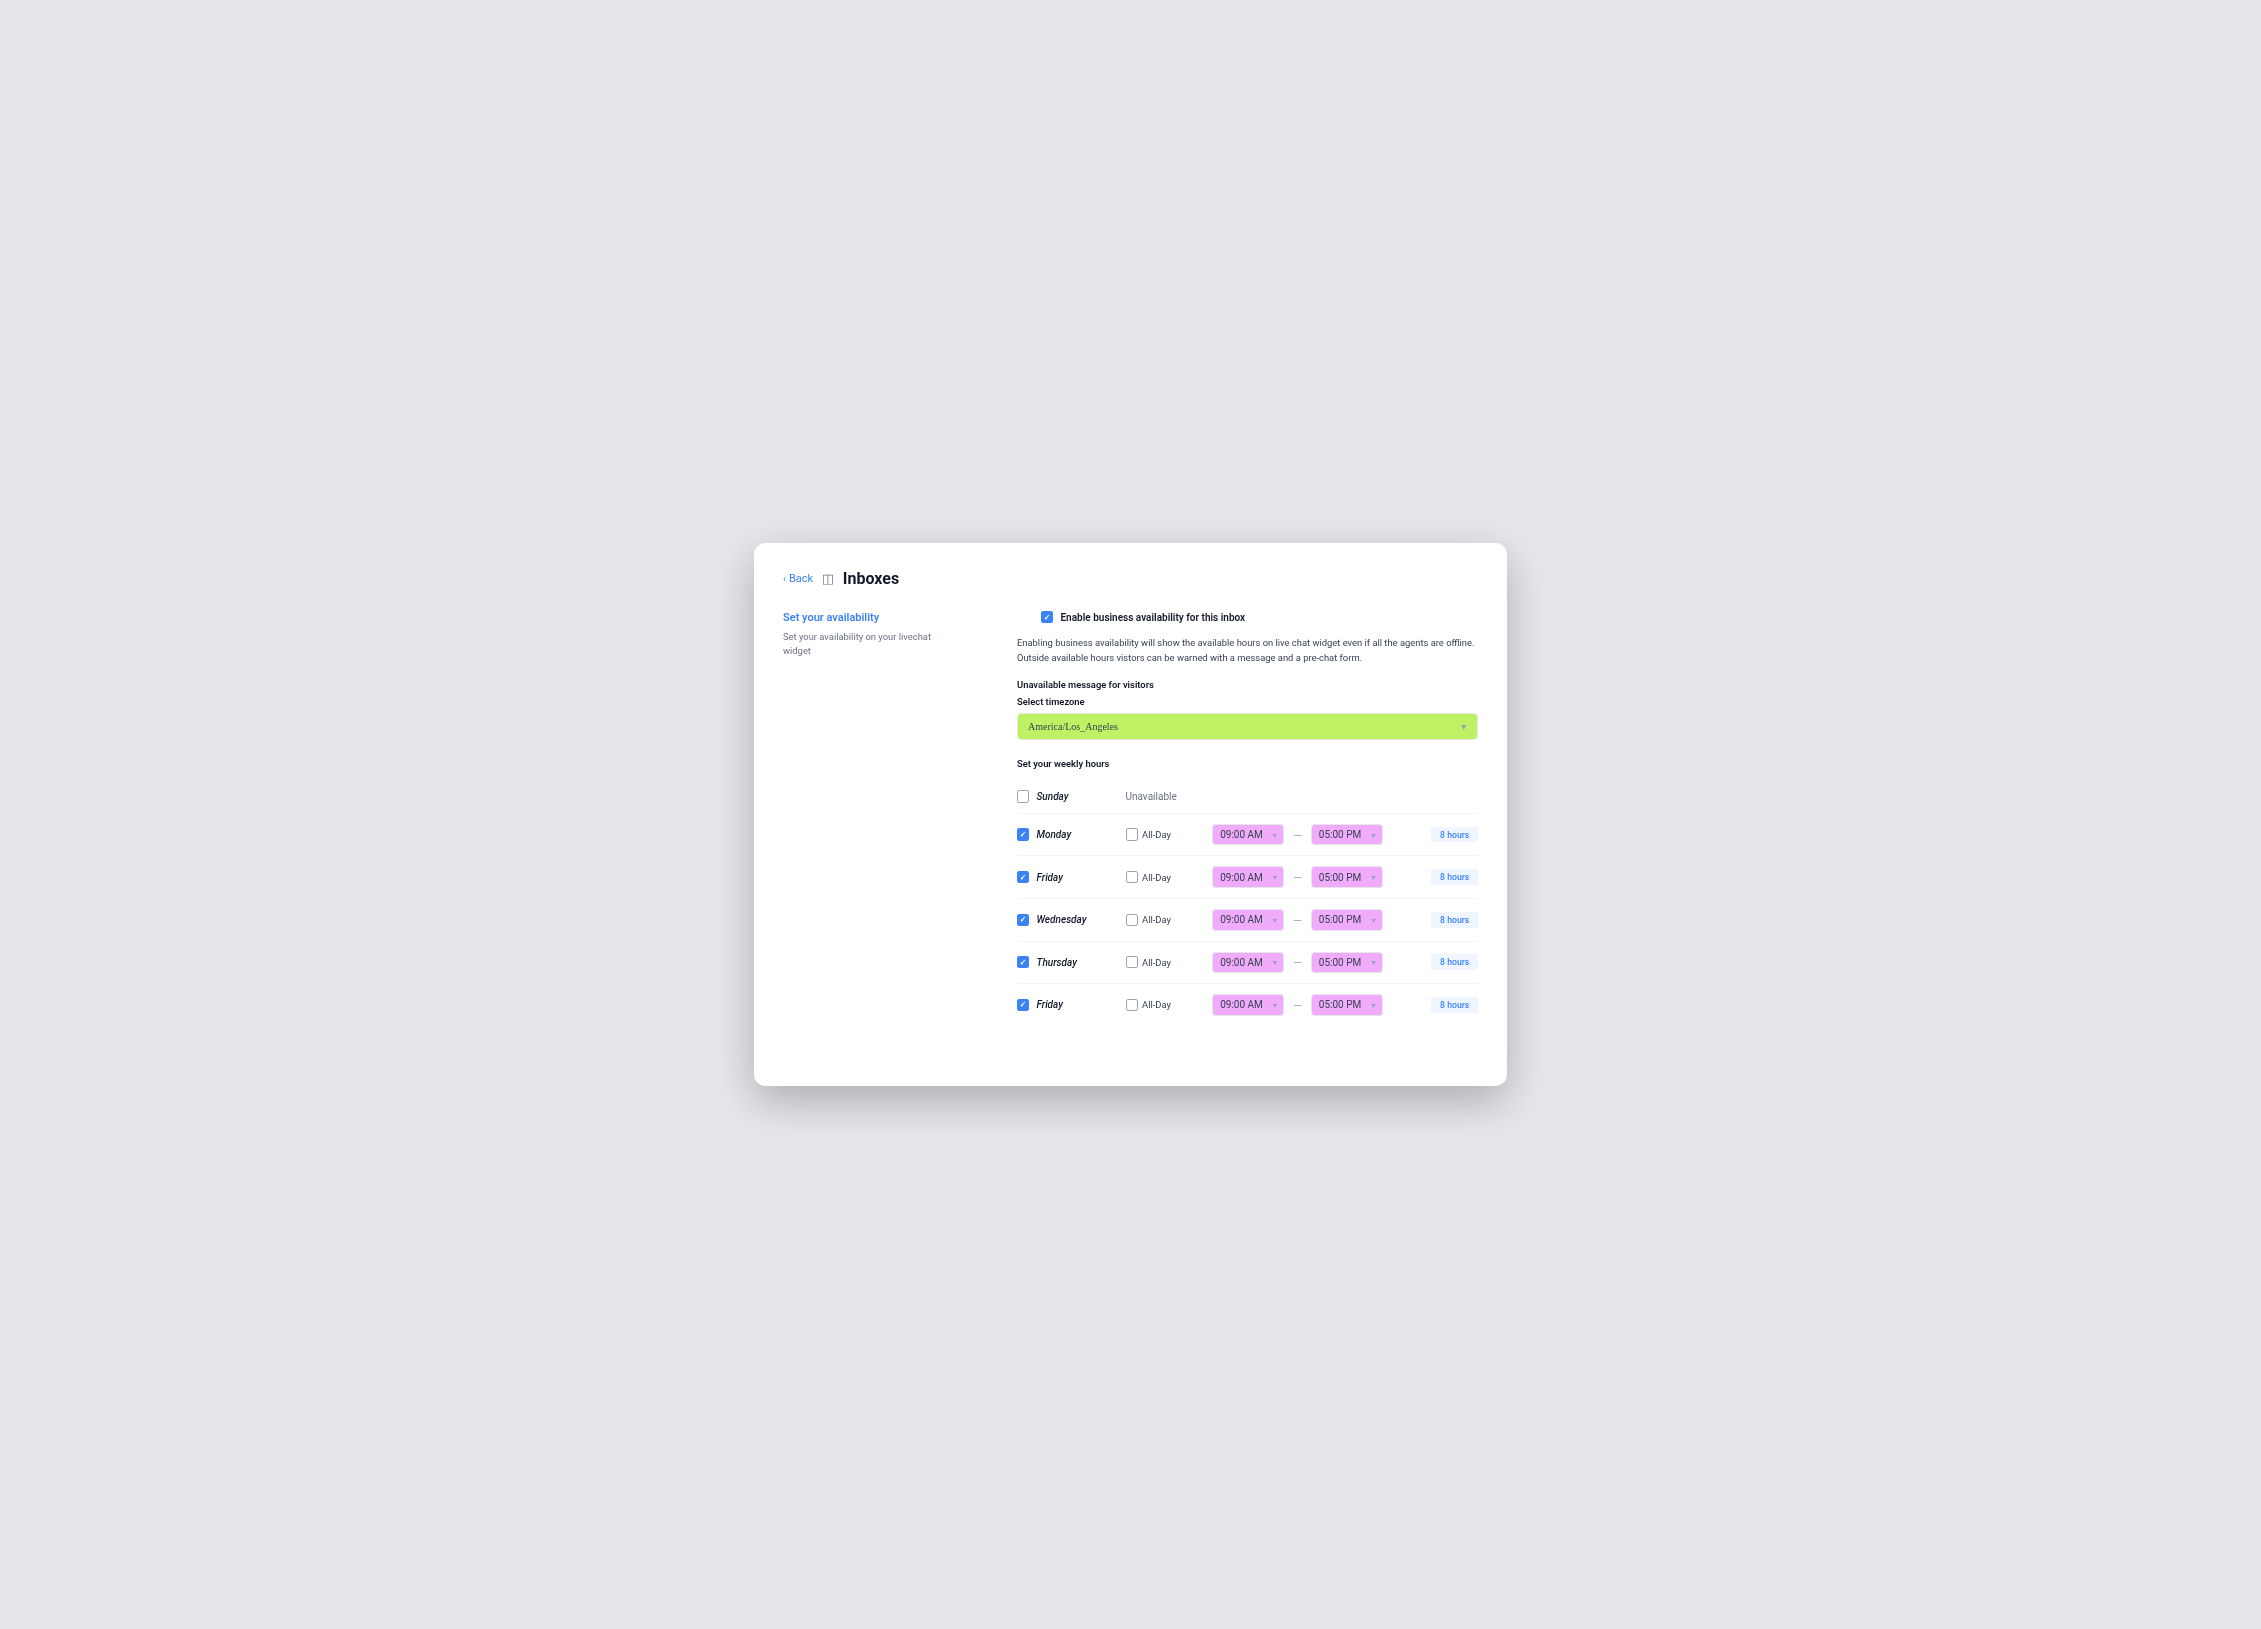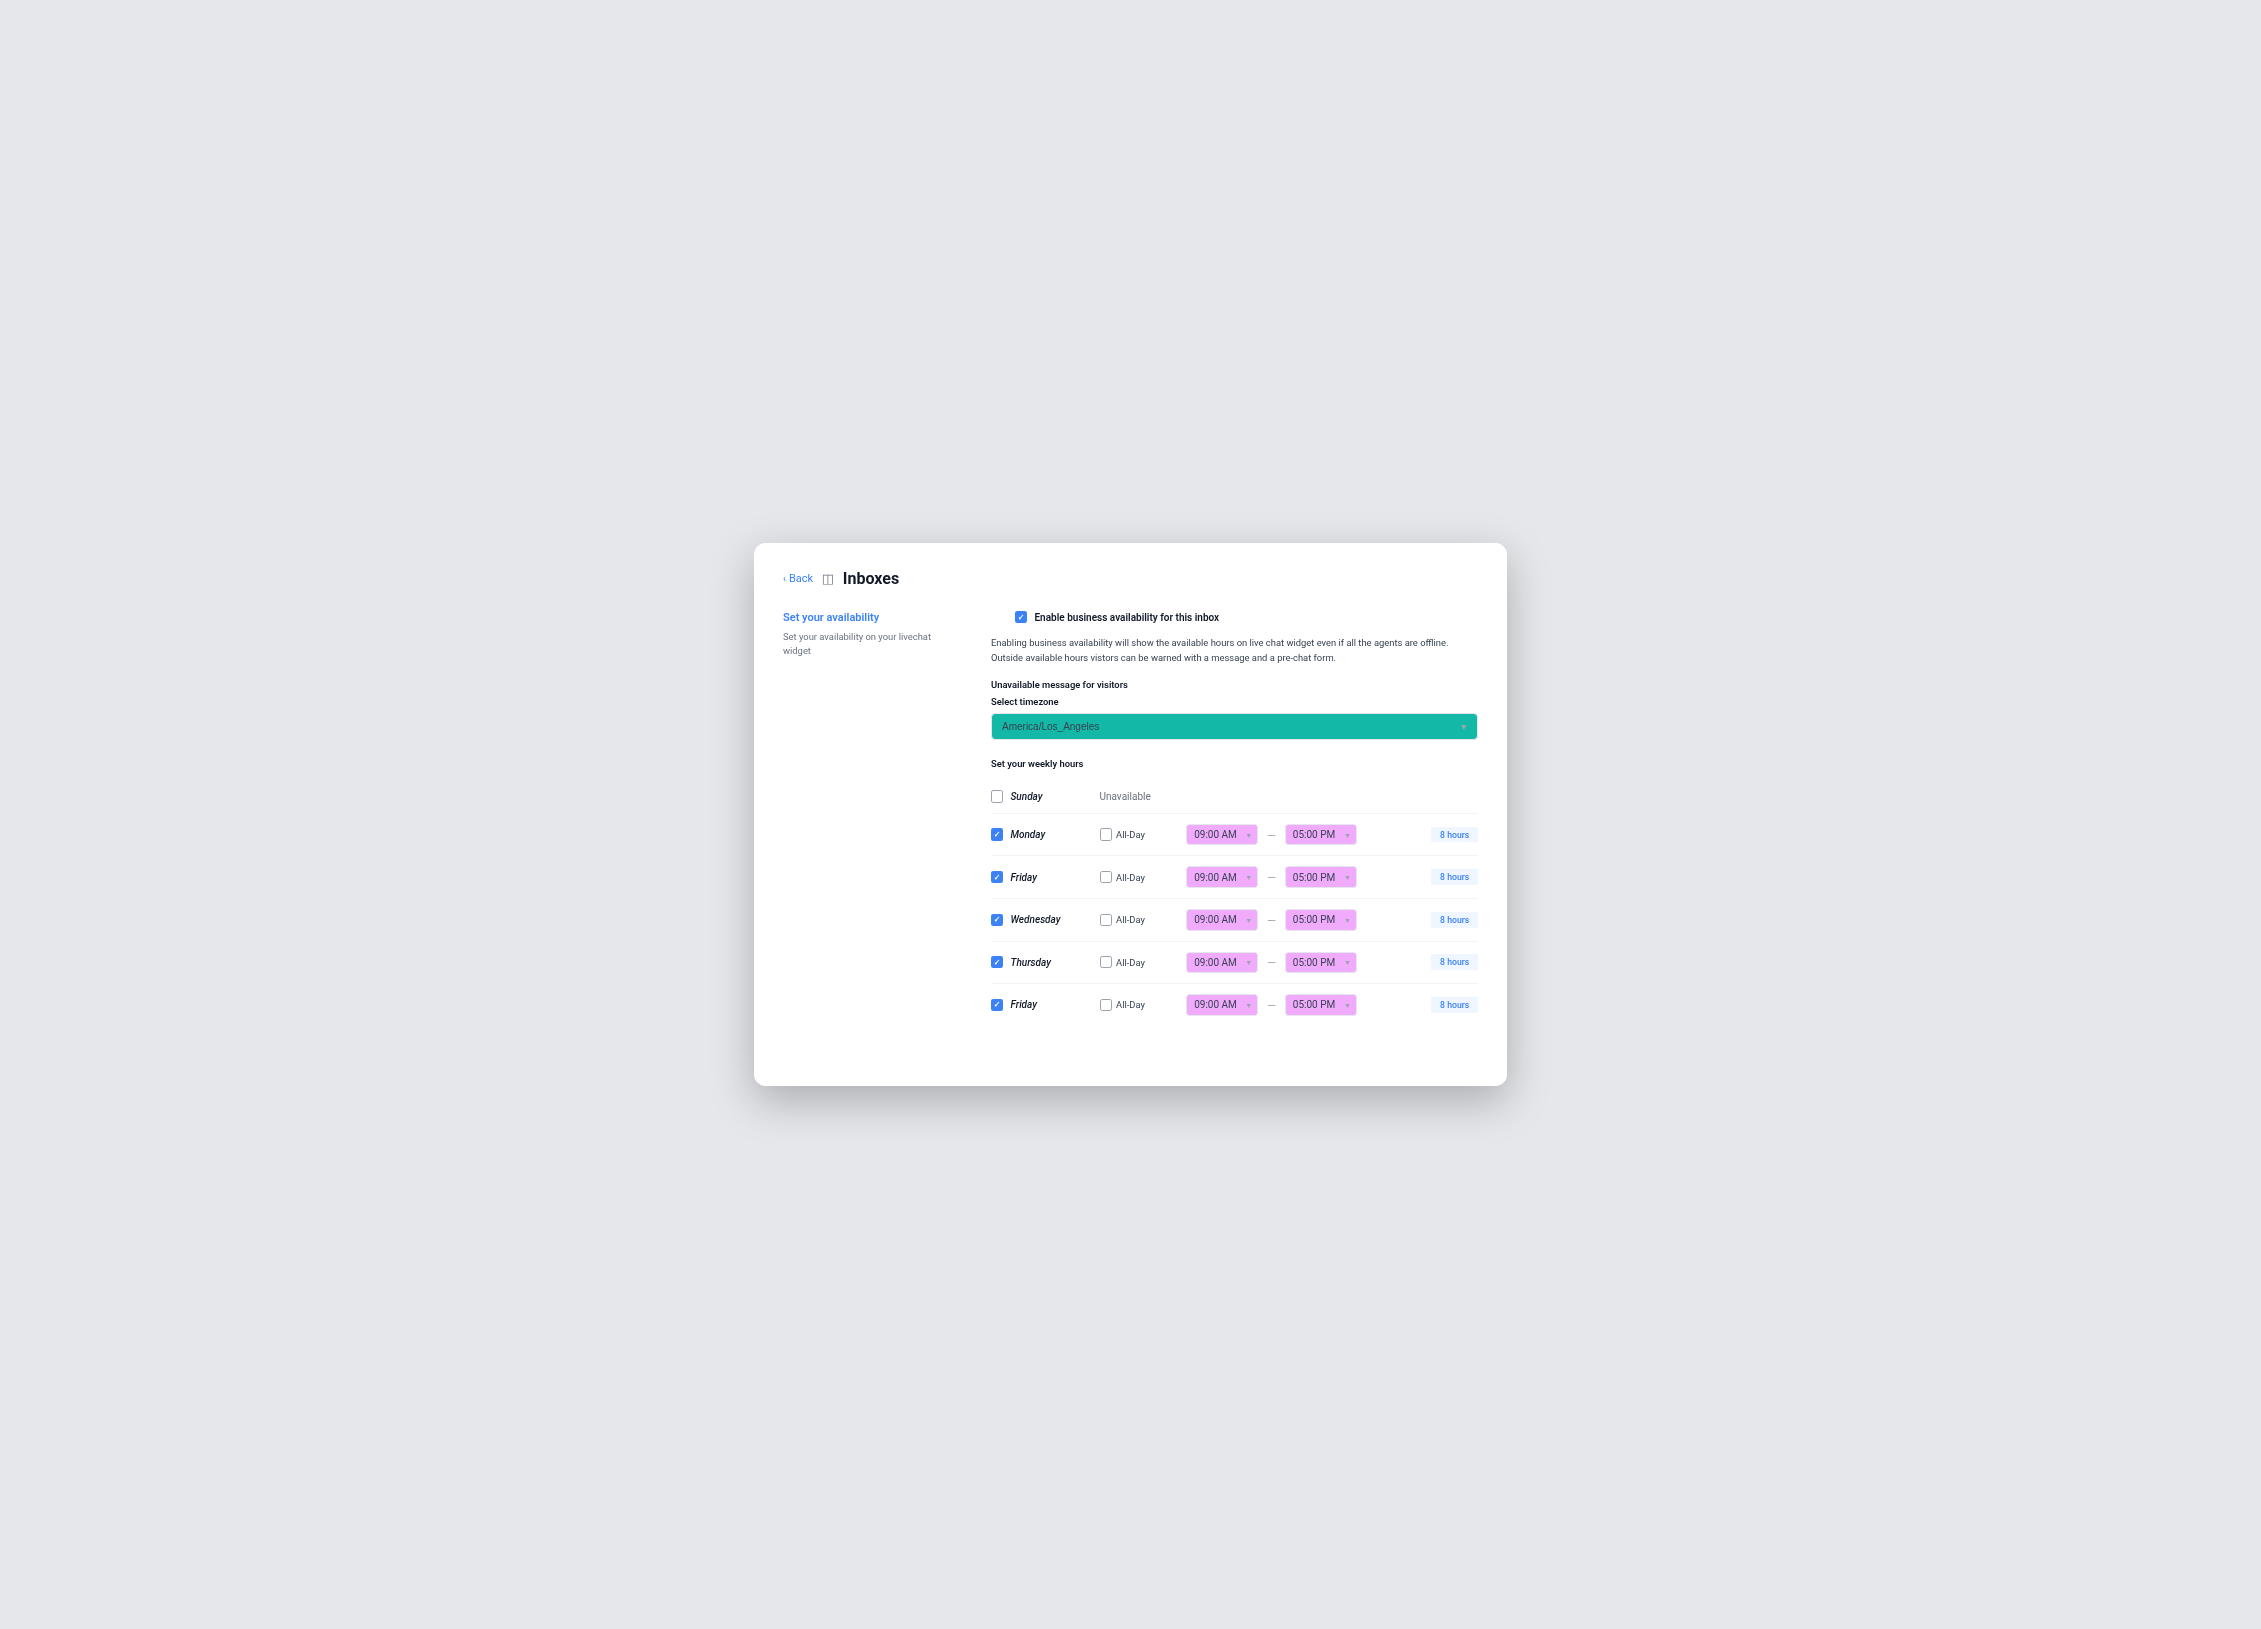--- a/index.html
+++ b/index.html
@@ -54,21 +54,21 @@
     }
 
     .page-title {
       font-size: 16px;
       font-weight: 700;
       color: #111827;
     }
 
     .content-area {
       display: flex;
-      gap: 34px;
+      gap: 60px;
     }
 
     .left-panel {
       width: 174px;
       flex-shrink: 0;
     }
 
     .section-title {
       font-size: 11px;
       font-weight: 600;
@@ -171,23 +171,23 @@
     }
 
     .select-field {
       width: 100%;
       border: 0.7px solid #e5e7eb;
       border-radius: 4.3px;
       padding: 7.2px 29px 7.2px 10px;
       font-size: 10px;
       color: #374151;
       appearance: none;
-      background: #14b8a6;
+      background: #bef264;
       cursor: pointer;
-      font-family: Liberation Sans, sans-serif;
+      font-family: Liberation Serif, serif;
       outline: none;
     }
 
     .select-chevron {
       position: absolute;
       right: 10px;
       top: 50%;
       transform: translateY(-50%);
       color: #9ca3af;
       font-size: 8.7px;

